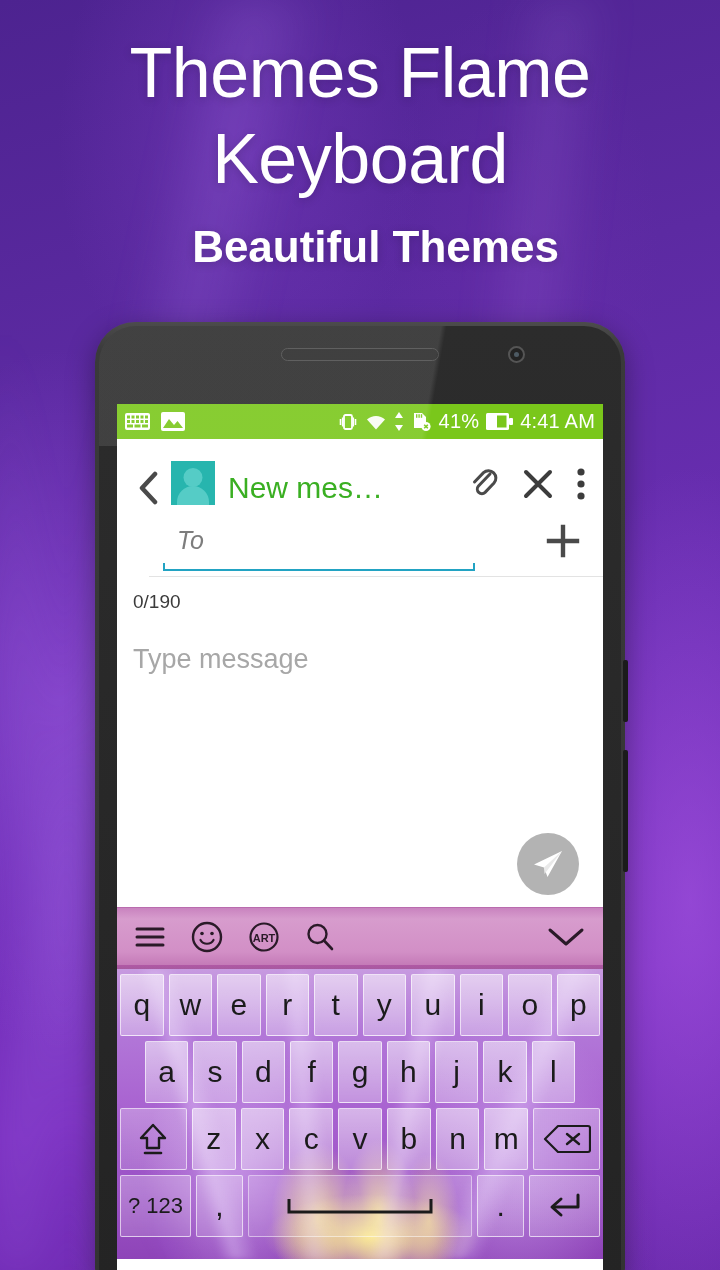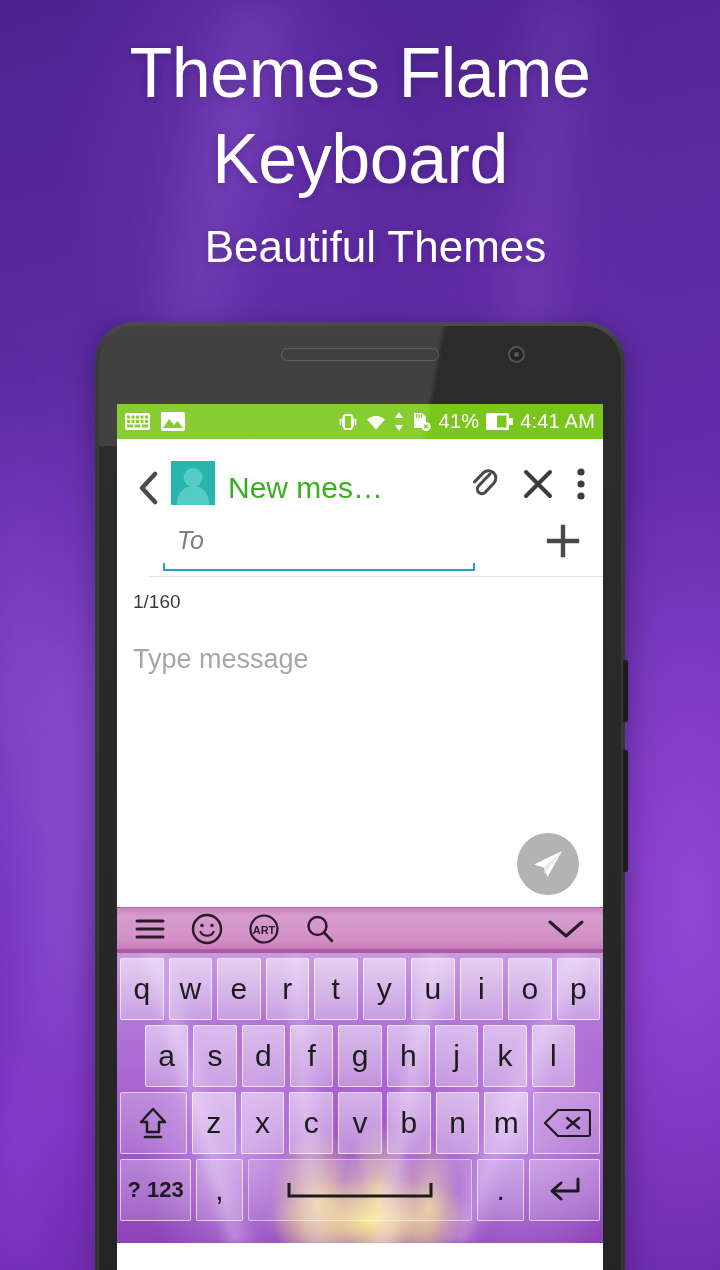--- a/index.html
+++ b/index.html
@@ -32,21 +32,21 @@
   }
 
   
   .headline {
     position:absolute; left:0; right:0; top:30px;
     text-align:center; color:#fff;
     text-shadow:0 2px 10px rgba(0,0,0,.18);
     z-index:5;
   }
   .headline .l1 { font-size:70px; line-height:86px; font-weight:400; letter-spacing:-.5px; }
-  .headline .l2 { font-size:44px; line-height:62px; font-weight:400; margin-top:14px;padding-left:31px; }
+  .headline .l2 { font-size:44px; line-height:62px; font-weight:700; margin-top:14px;padding-left:31px; }
 
   
   .phone {
     position:absolute; left:95px; top:322px;
     width:530px; height:960px;
     background:linear-gradient(180deg,#4c4c4c 0%,#3a3a3a 3%,#333 100%);
     border-radius:40px 40px 14px 14px;
     box-shadow:0 8px 28px rgba(0,0,0,.35);
     z-index:4;
   }
@@ -145,21 +145,21 @@
   .counter { font-size:19px; color:#3b3b3b; }
   .msg-ph { font-size:27px; color:#a7a7a7; margin-top:31px; }
   .fab {
     position:absolute; right:24px; bottom:12px;
     width:62px; height:62px; border-radius:50%;
     background:#b3b3b3; display:flex; align-items:center; justify-content:center;
   }
 
   
   .kbtoolbar {
-    height:46px;
+    height:62px;
     background:linear-gradient(180deg,#c983bf 0%,#d79ccd 18%,#d28fc6 72%,#c074b3 100%);
     display:flex; align-items:center; padding:0 18px; gap:26px;
     border-top:1px solid #b96cae;
     position:relative;
   }
   .kbtoolbar::after{
     content:""; position:absolute; left:0; right:0; bottom:0; height:4px;
     background:linear-gradient(180deg, rgba(160,60,150,.55), rgba(120,40,120,.35));
   }
   .kb-collapse { margin-left:auto; }
@@ -194,21 +194,21 @@
     background:linear-gradient(180deg, rgba(255,255,255,.52), rgba(255,255,255,.30));
     border:1px solid rgba(255,255,255,.62);
     display:flex; align-items:center; justify-content:center;
     font-size:30px; color:#1b1b1b;
   }
   .krow.r2 { padding-left:28px; padding-right:28px; margin-top:5px; }
   .krow.r3 { margin-top:5px; }
   .krow.r4 { margin-top:5px; }
   .key.wide { flex:1.55; }
   .key.space { flex:5.0; background:linear-gradient(180deg, rgba(255,255,255,.18), rgba(255,255,255,.10)); border-color:rgba(255,255,255,.45); }
-  .key.fn { font-size:22px;font-weight:bold; }
+  .key.fn { font-size:22px; }
   .key.translucent { background:linear-gradient(180deg, rgba(255,255,255,.28), rgba(255,255,255,.16)); }
 </style>
 </head>
 <body>
 
 <div class="bg"></div>
 
 <div class="headline">
   <div class="l1">Themes Flame</div>
   <div class="l1">Keyboard</div>
@@ -331,21 +331,21 @@
           <span class="to-underline"></span>
         </span>
         <span class="plus">
           <svg width="40" height="40" viewBox="0 0 40 40">
               <path d="M20 6 V34 M6 20 H34" stroke="#4a4a4a" stroke-width="4.4" stroke-linecap="square"></path>
             </svg>
         </span>
       </div>
 
       <div class="msgbody">
-        <div class="counter">1/160</div>
+        <div class="counter">0/190</div>
         <div class="msg-ph">Type message</div>
         <div class="fab">
           <svg width="34" height="30" viewBox="0 0 34 30">
               <path d="M31 2 L3 15.5 L13 18.5 L16.5 28 Z" fill="#fff"></path>
               <path d="M31 2 L13 18.5 L13.5 25 Z" fill="#e9e9e9"></path>
             </svg>
         </div>
       </div>
 
       <div class="kbtoolbar">

